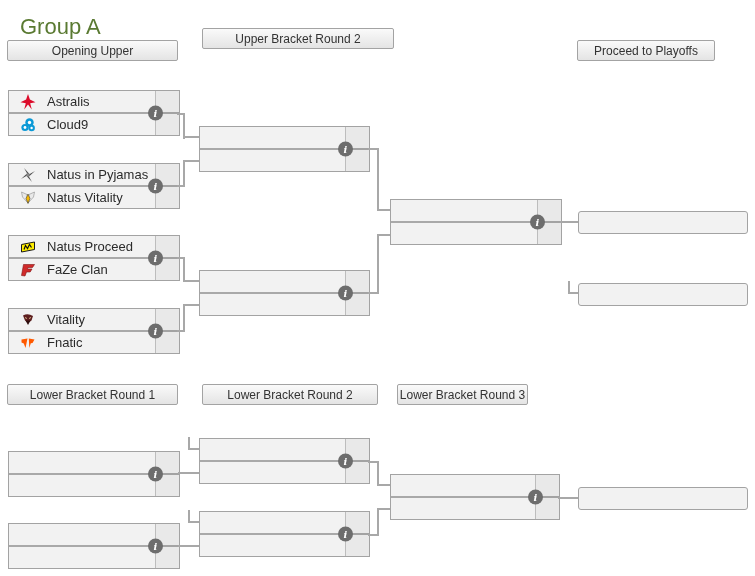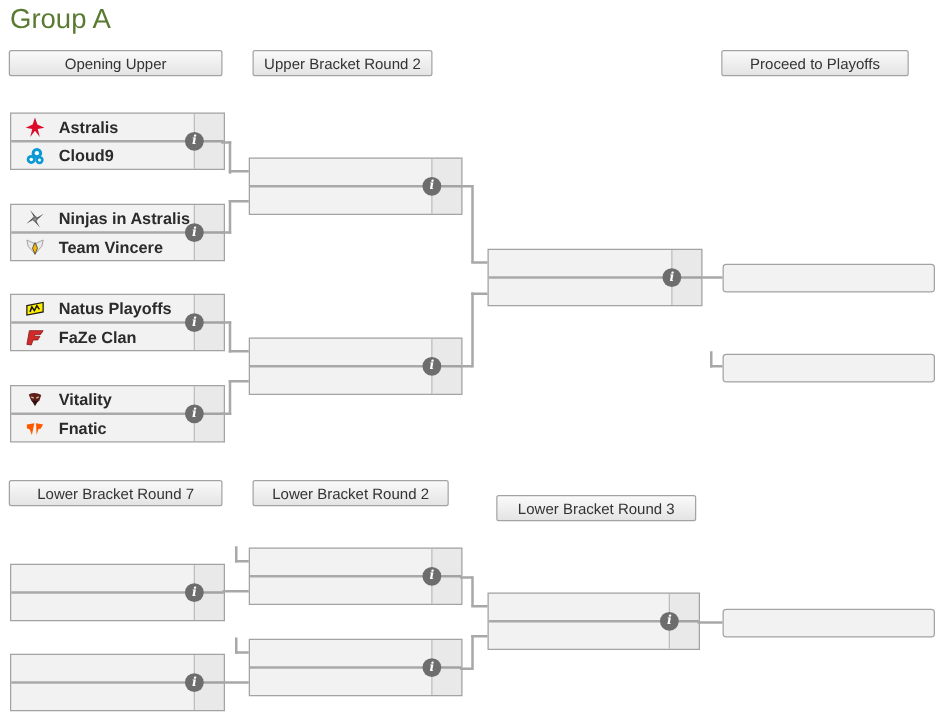--- a/index.html
+++ b/index.html
@@ -1,44 +1,44 @@
 <!DOCTYPE html>
 <html><head>
 <meta charset="utf-8">
 <style>
   html,body{margin:0;padding:0;background:#fff;}
   .canvas{position:relative;width:755px;height:576px;background:#fff;
           font-family:"Liberation Sans",sans-serif;overflow:hidden;}
-  .title{position:absolute;left:8px;top:2px;margin:0;font-size:22px;font-weight:400;color:#5a7a32;}
+  .title{position:absolute;left:8px;top:2px;margin:12px;font-size:22px;font-weight:400;color:#5a7a32;}
   .rh{position:absolute;height:21px;line-height:21px;text-align:center;font-size:12px;color:#333;
       background:linear-gradient(#fafafa,#e4e4e4);border:1px solid #a3a3a3;border-radius:2px;box-sizing:border-box;}
   .match{position:absolute;background:#f2f2f2;border:1px solid #a3a3a3;}
   .trow{height:21px;display:flex;align-items:center;position:relative;}
   .trow:first-child{border-bottom:2px solid #a9a9a9;}
   .tlogo{width:38px;display:flex;justify-content:center;align-items:center;flex:0 0 38px;}
-  .tname{font-size:13px;color:#2b2b2b;white-space:nowrap;font-weight:bold;}
+  .tname{font-size:13px;color:#2b2b2b;white-space:nowrap;}
   .scorecol{position:absolute;top:0;bottom:0;right:0;width:23px;background:rgba(0,0,0,0.035);
             border-left:1px solid #bdbdbd;}
   .info{position:absolute;right:16px;top:50%;transform:translateY(-50%);width:15px;height:15px;
         border-radius:50%;background:#6d6d6d;color:#fff;display:flex;align-items:center;justify-content:center;
         font:italic bold 10px "DejaVu Serif",serif;z-index:3;}
   .slot{position:absolute;height:23px;background:#f2f2f2;border:1px solid #a3a3a3;border-radius:3px;box-sizing:border-box;}
   .cn{position:absolute;background:#a8a8a8;display:block;z-index:1;}
   svg{display:block;}
 </style>
 </head>
 <body>
 
 <div class="canvas">
 
   <h2 class="title">Group A</h2>
 
   <div class="rh" style="left:7px;top:40px;width:171px">Opening Upper</div>
-  <div class="rh" style="left:202px;top:40px;width:144px">Upper Bracket Round 2</div>
-  <div class="rh" style="left:577px;top:40px;width:150px">Proceed to Playoffs</div>
+  <div class="rh" style="left:202px;top:28px;width:192px">Upper Bracket Round 2</div>
+  <div class="rh" style="left:577px;top:40px;width:138px">Proceed to Playoffs</div>
 
   <div class="match" style="left:8px;top:90px;width:170px">
     <div class="trow">
       <span class="tlogo">
         <svg width="16" height="16" viewBox="0 0 16 16">
             <path d="M8 0 L9.9 5.6 L15.5 8.2 L10.2 9.2 L11.8 15.5 L8 10.6 L4.2 15.5 L5.8 9.2 L0.5 8.2 L6.1 5.6 Z" fill="#dc0b2a"></path>
           </svg>
       </span>
       <span class="tname">Astralis</span>
     </div>
@@ -62,47 +62,47 @@
   </div>
 
   <div class="match" style="left:8px;top:163px;width:170px">
     <div class="trow">
       <span class="tlogo">
         <svg width="16" height="16" viewBox="0 0 16 16">
             <path d="M8 8 L15 4 L9.5 9 Z M8 8 L12 15 L7 9.5 Z M8 8 L1 12 L6.5 7 Z M8 8 L4 1 L9 6.5 Z" fill="#4d4d4d"></path>
             <circle cx="8" cy="8" r="1.6" fill="none" stroke="#7a7a7a" stroke-width="1"></circle>
           </svg>
       </span>
-      <span class="tname">Ninjas in Astralis</span>
+      <span class="tname">Natus in Pyjamas</span>
     </div>
     <div class="trow">
       <span class="tlogo">
         <svg width="16" height="16" viewBox="0 0 16 16">
             <path d="M1.5 2 L7 4.5 L8 13 L2.5 7 Z" fill="#e9e9e9" stroke="#9a9a9a" stroke-width="0.7"></path>
             <path d="M14.5 2 L9 4.5 L8 13 L13.5 7 Z" fill="#e9e9e9" stroke="#9a9a9a" stroke-width="0.7"></path>
             <path d="M8 4 L10 8.5 L8 13.5 L6 8.5 Z" fill="#f5b800" stroke="#3a3a3a" stroke-width="0.6"></path>
           </svg>
       </span>
-      <span class="tname">Team Vincere</span>
+      <span class="tname">Natus Vitality</span>
     </div>
     <div class="scorecol"></div>
     <div class="info">
         <span>i</span>
       </div>
   </div>
 
   <div class="match" style="left:8px;top:235px;width:170px">
     <div class="trow">
       <span class="tlogo">
         <svg width="16" height="16" viewBox="0 0 16 16">
             <polygon points="1.5,5.5 14.5,3 14.5,10.5 1.5,13" fill="#ffee00" stroke="#1a1a1a" stroke-width="1"></polygon>
             <path d="M4 10.5 L5.5 6.5 L7.5 9.5 L9.5 5.5 L11.5 8.5" stroke="#111" stroke-width="1.2" fill="none"></path>
           </svg>
       </span>
-      <span class="tname">Natus Playoffs</span>
+      <span class="tname">Natus Proceed</span>
     </div>
     <div class="trow">
       <span class="tlogo">
         <svg width="16" height="16" viewBox="0 0 16 16">
             <path d="M3.5 2.5 L14.5 2.5 L12.5 5.5 L8 5.5 L7.5 7 L12 7 L10.2 10 L6.5 10 L5 14 L1.5 13.5 Z" fill="#d02a2a" stroke="#7e1414" stroke-width="0.6"></path>
           </svg>
       </span>
       <span class="tname">FaZe Clan</span>
     </div>
     <div class="scorecol"></div>
@@ -159,23 +159,23 @@
     <div class="trow"></div>
     <div class="scorecol"></div>
     <div class="info">
         <span>i</span>
       </div>
   </div>
 
   <div class="slot" style="left:578px;top:211px;width:170px"></div>
   <div class="slot" style="left:578px;top:283px;width:170px"></div>
 
-  <div class="rh" style="left:7px;top:384px;width:171px">Lower Bracket Round 7</div>
-  <div class="rh" style="left:202px;top:384px;width:157px">Lower Bracket Round 2</div>
-  <div class="rh" style="left:397px;top:396px;width:160px">Lower Bracket Round 3</div>
+  <div class="rh" style="left:7px;top:384px;width:171px">Lower Bracket Round 1</div>
+  <div class="rh" style="left:202px;top:384px;width:176px">Lower Bracket Round 2</div>
+  <div class="rh" style="left:397px;top:384px;width:131px">Lower Bracket Round 3</div>
 
   <div class="match" style="left:8px;top:451px;width:170px">
     <div class="trow"></div>
     <div class="trow"></div>
     <div class="scorecol"></div>
     <div class="info">
         <span>i</span>
       </div>
   </div>
   <div class="match" style="left:8px;top:523px;width:170px">

